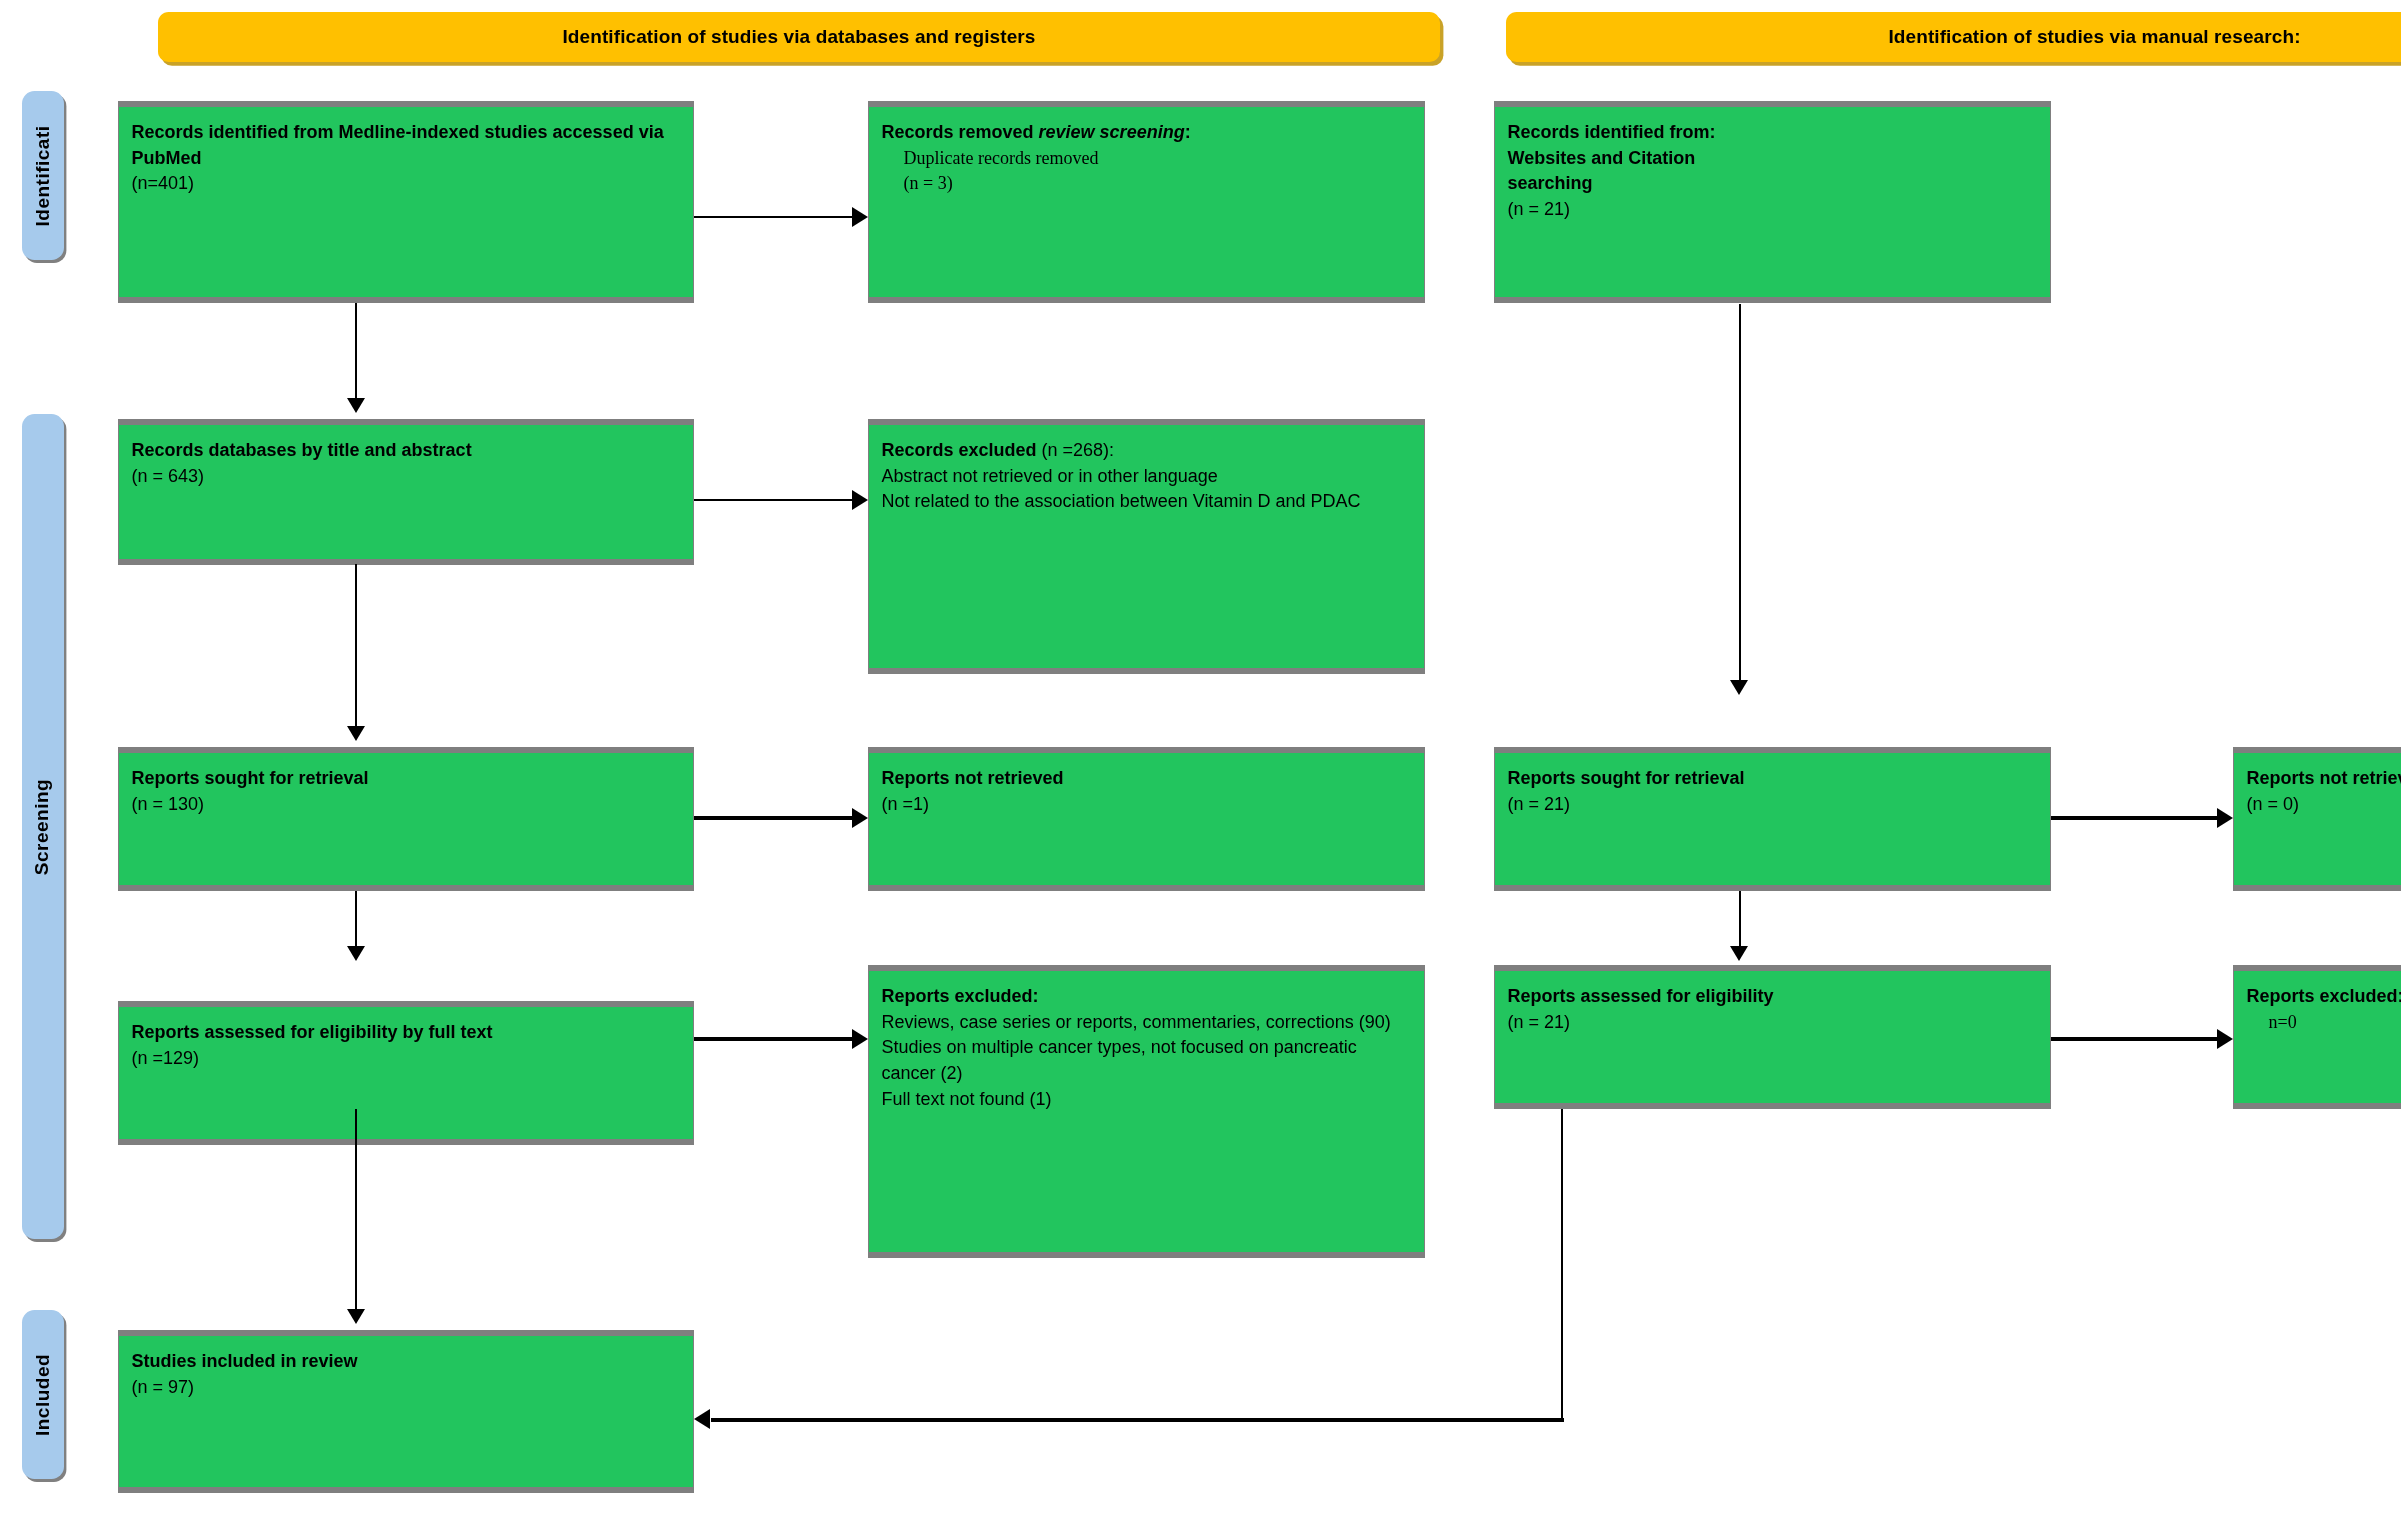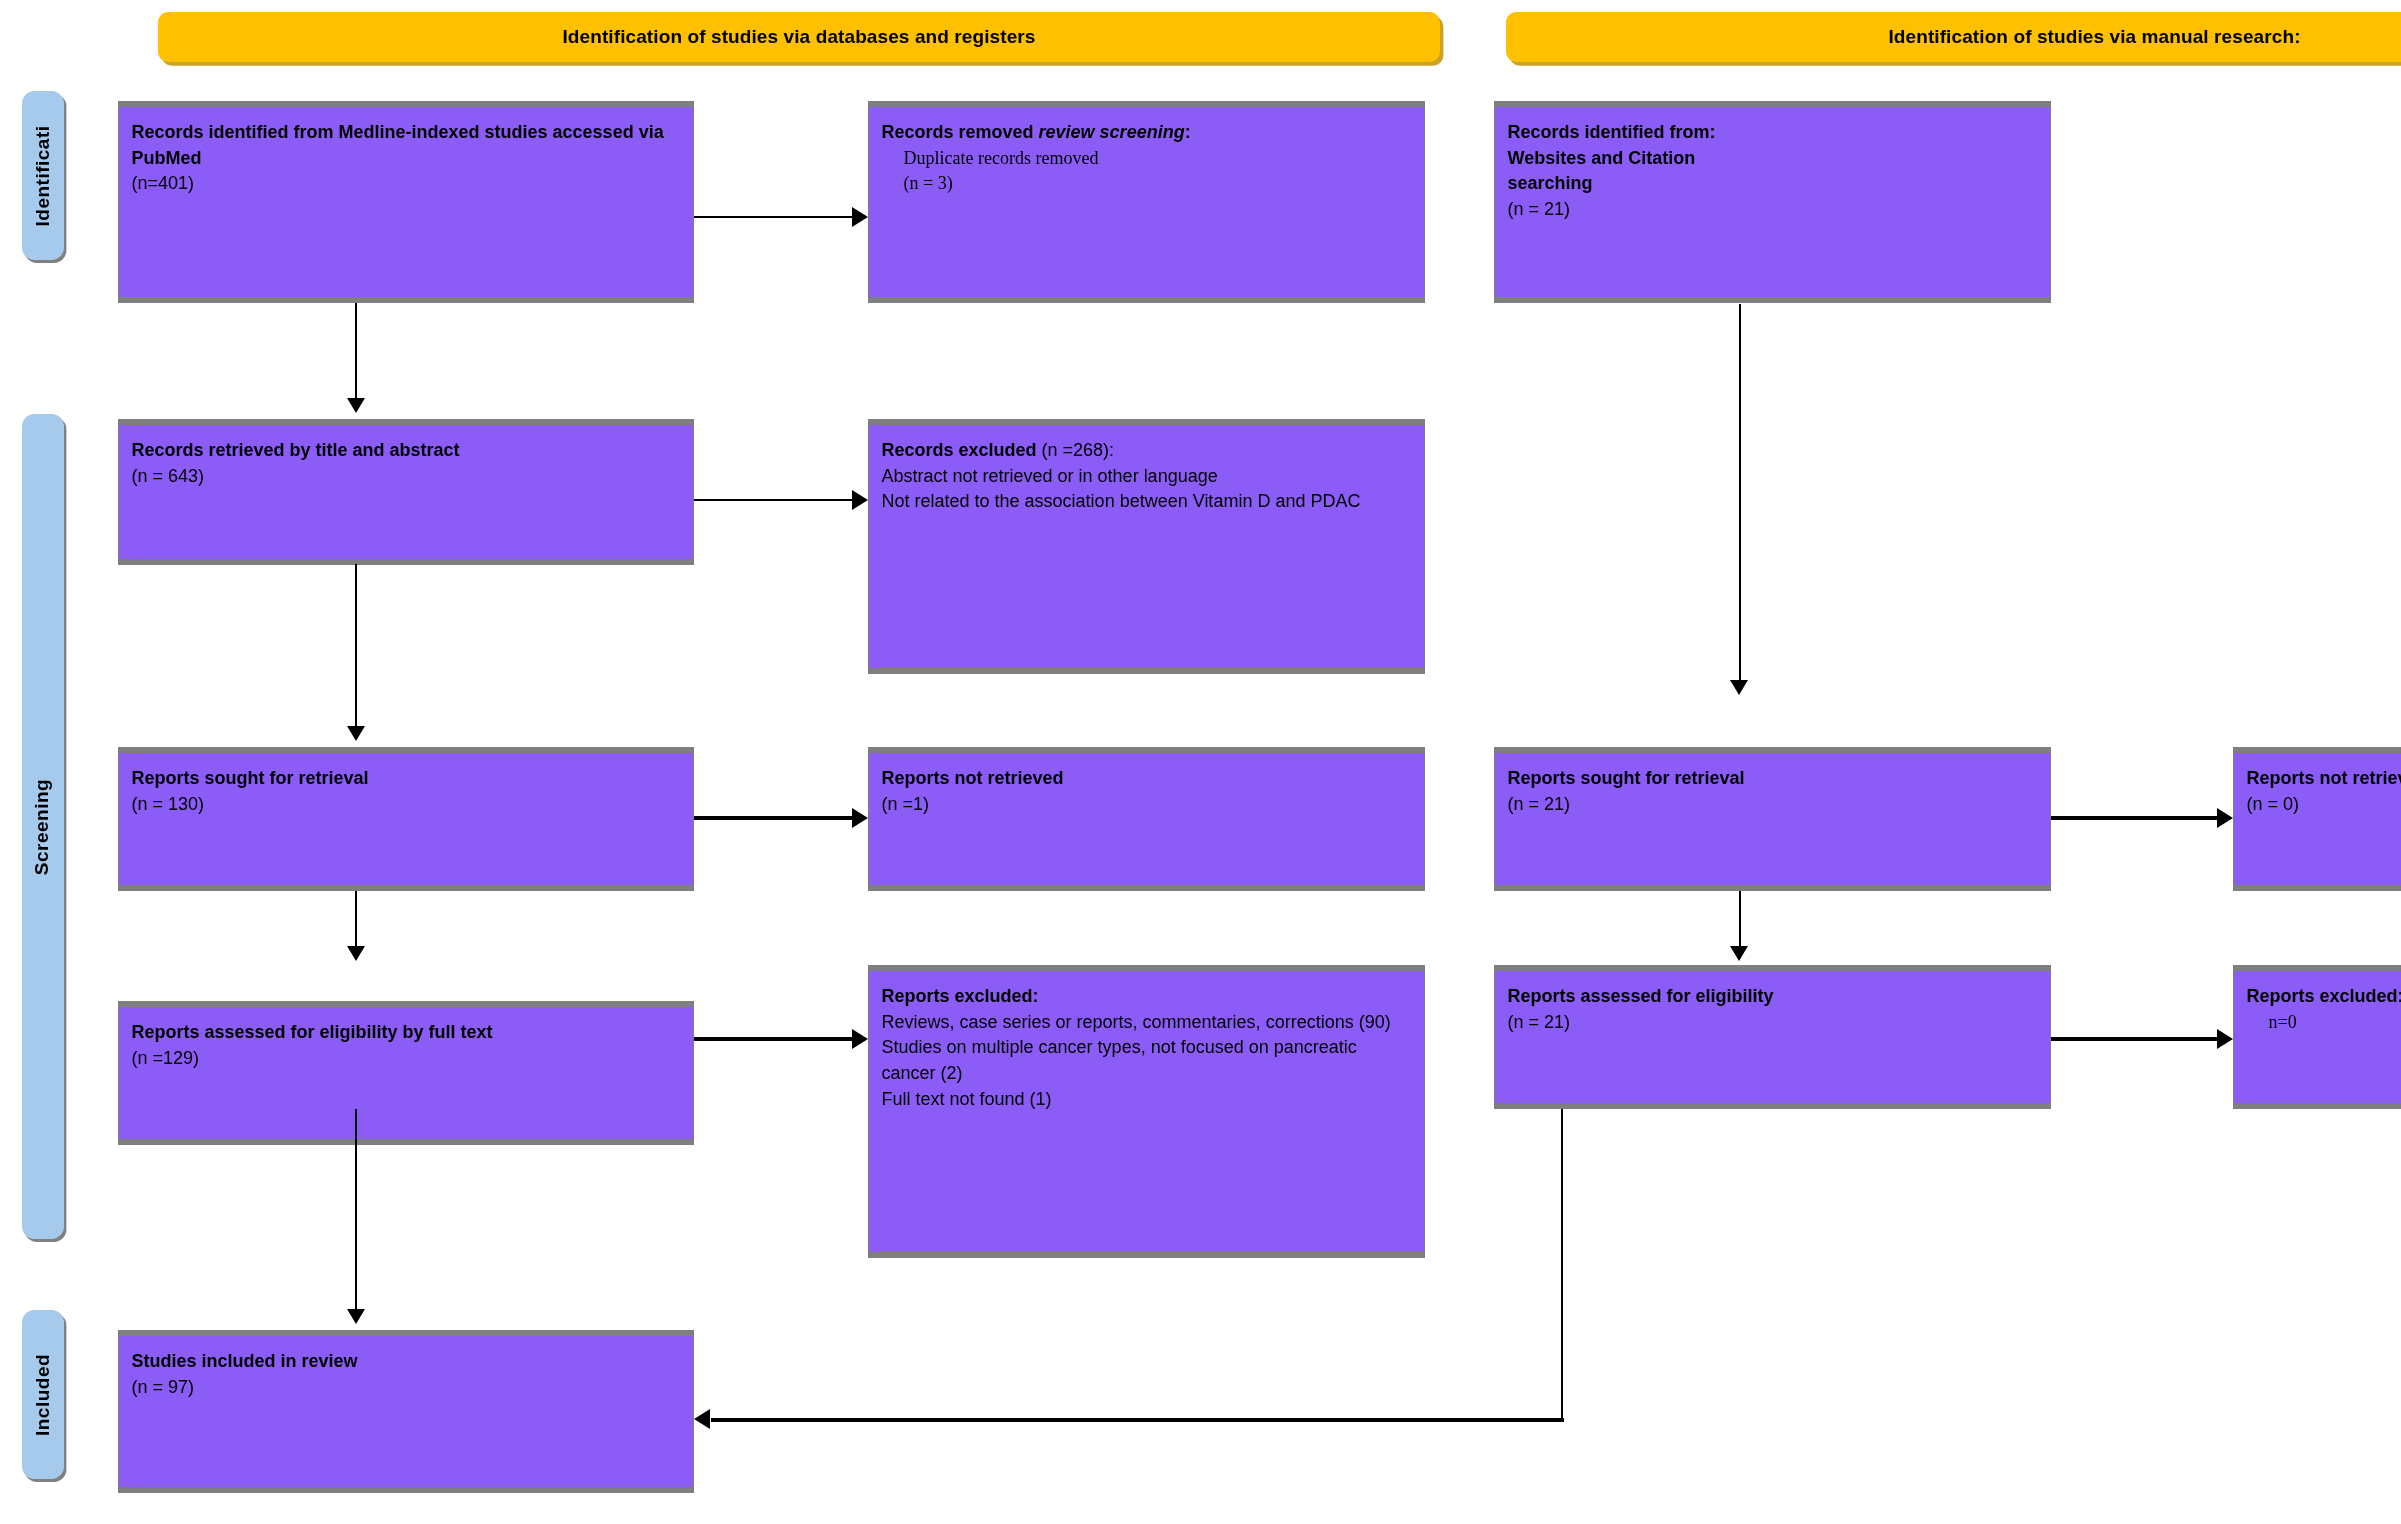--- a/index.html
+++ b/index.html
@@ -52,21 +52,21 @@
     white-space: nowrap;
     font-weight: bold;
     font-size: 19px;
     color: #000000;
     letter-spacing: 0.5px;
   }
 
   
   .box {
     position: absolute;
-    background: #8b5cf6;
+    background: #22c55e;
     border: 1px solid #7F7F7F;
     border-top: 6.2px solid #7F7F7F;
     border-bottom: 6.2px solid #7F7F7F;
     box-sizing: border-box;
     padding: 13.4px 12.5px 4.8px 12.5px;
     font-size: 18px;
     line-height: 1.42;
     color: #000000;
     overflow: hidden;
   }
@@ -153,21 +153,21 @@
   <div class="ln h" style="left:694px; top:216px; width:158px;"></div>
   <div class="arrow-r" style="left:852px; top:207px;"></div>
 
   <div class="ln v" style="left:355px; top:303px; height:98px;"></div>
   <div class="arrow-d" style="left:347px; top:398px;"></div>
 
   <div class="ln v" style="left:1739px; top:304px; height:379px;"></div>
   <div class="arrow-d" style="left:1730px; top:680px;"></div>
 
   <div class="box" style="left:118px; top:419px; width:576px; height:146px;">
-    <p class="ttl">Records retrieved by title and abstract</p>
+    <p class="ttl">Records databases by title and abstract</p>
     <p class="reg">(n = 643)</p>
   </div>
 
   <div class="box" style="left:868px; top:419px; width:557px; height:255px;">
     <p><span class="ttl">Records excluded</span><span class="reg"> (n =268):</span></p>
     <p class="reg">Abstract not retrieved or in other language</p>
     <p class="reg">Not related to the association between Vitamin D and PDAC</p>
   </div>
 
   <div class="ln h" style="left:694px; top:499px; width:158px;"></div>

